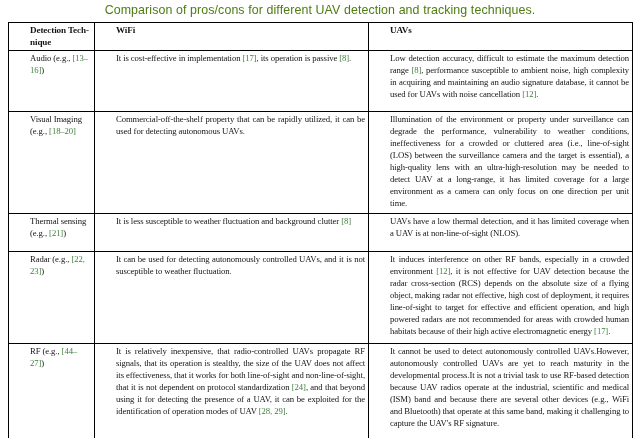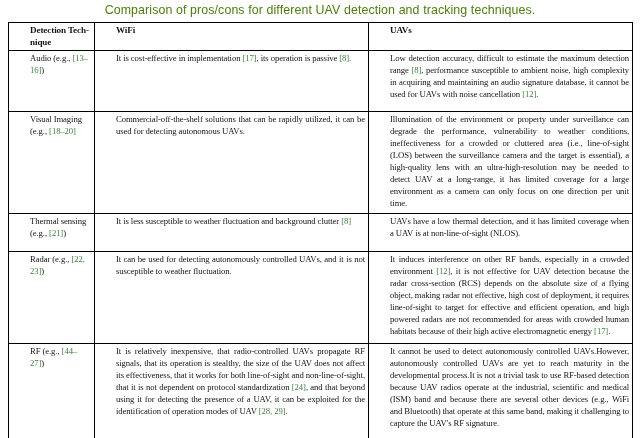--- a/index.html
+++ b/index.html
@@ -76,21 +76,21 @@
     <tbody>
       <tr class="r1">
         <td class="pre">Audio (e.g., <span class="cite">[13–
 16]</span>)</td>
         <td class="just">It is cost-effective in implementation <span class="cite">[17]</span>, its operation is passive <span class="cite">[8]</span>.</td>
         <td class="just">Low detection accuracy, difficult to estimate the maximum detection range <span class="cite">[8]</span>, performance susceptible to ambient noise, high complexity in acquiring and maintaining an audio signature database, it cannot be used for UAVs with noise cancellation <span class="cite">[12]</span>.</td>
       </tr>
       <tr class="r2">
         <td class="pre">Visual Imaging
 (e.g., <span class="cite">[18–20]</span></td>
-        <td class="just">Commercial-off-the-shelf solutions that can be rapidly utilized, it can be used for detecting autonomous UAVs.</td>
+        <td class="just">Commercial-off-the-shelf property that can be rapidly utilized, it can be used for detecting autonomous UAVs.</td>
         <td class="just">Illumination of the environment or property under surveillance can degrade the performance, vulnerability to weather conditions, ineffectiveness for a crowded or cluttered area (i.e., line-of-sight (LOS) between the surveillance camera and the target is essential), a high-quality lens with an ultra-high-resolution may be needed to detect UAV at a long-range, it has limited coverage for a large environment as a camera can only focus on one direction per unit time.</td>
       </tr>
       <tr class="r3">
         <td class="pre">Thermal sensing
 (e.g., <span class="cite">[21]</span>)</td>
         <td class="just">It is less susceptible to weather fluctuation and background clutter <span class="cite">[8]</span></td>
         <td class="just">UAVs have a low thermal detection, and it has limited coverage when a UAV is at non-line-of-sight (NLOS).</td>
       </tr>
       <tr class="r4">
         <td class="pre">Radar (e.g., <span class="cite">[22,

